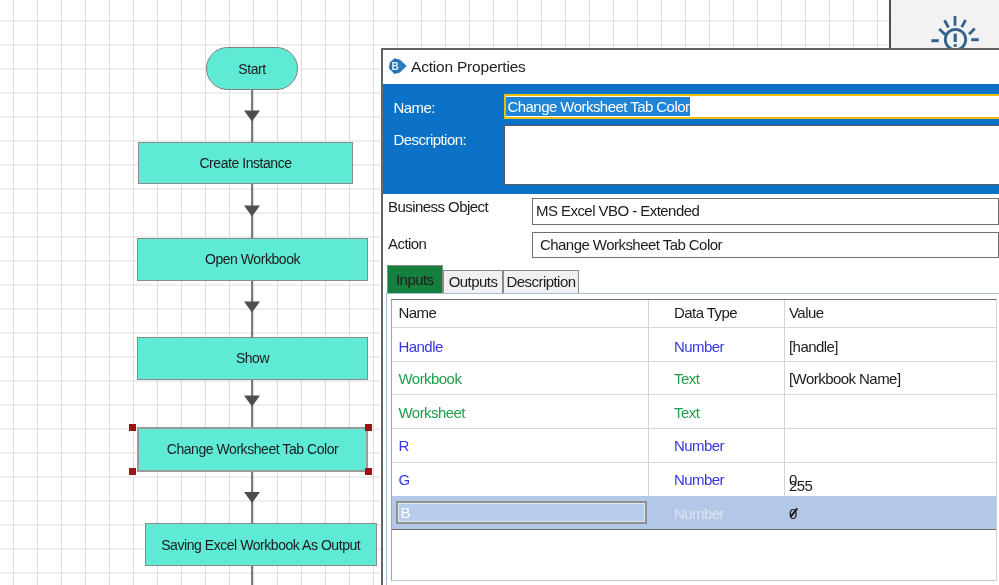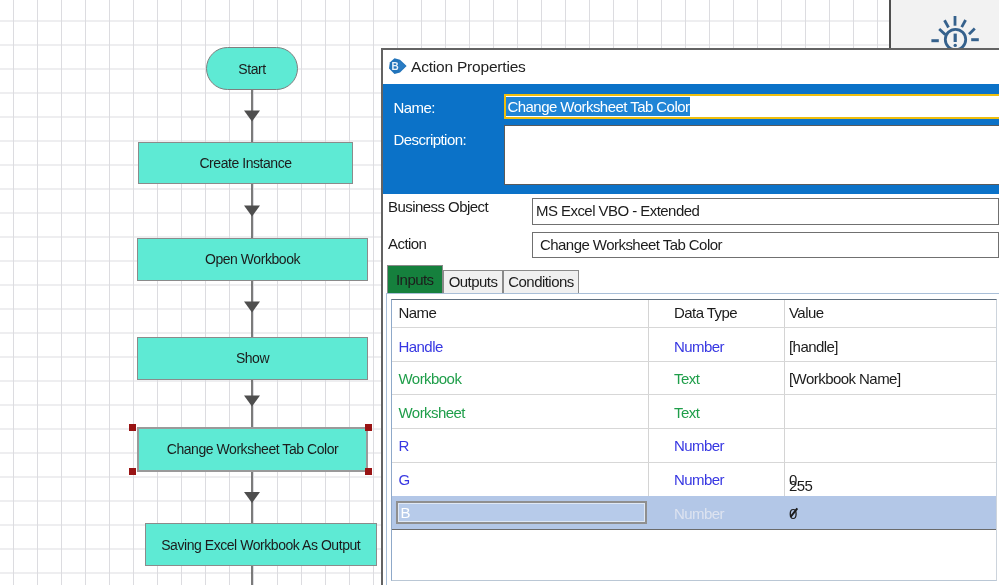--- a/index.html
+++ b/index.html
@@ -130,21 +130,21 @@
     </div>
   <div id="descbox"></div>
 
   <div class="lbl15" style="left:5px; top:147.5px;">Business Object</div>
   <div class="combo" style="top:148px; padding-left:3px;">MS Excel VBO - Extended</div>
   <div class="lbl15" style="left:5px; top:184.5px;">Action</div>
   <div class="combo" style="top:181.5px; padding-left:7px;">Change Worksheet Tab Color</div>
 
   <div class="tab" style="left:3.5px; top:214.5px; width:56.5px; height:28.5px; background:#15803d; line-height:28px; z-index:3;">Inputs</div>
   <div class="tab" style="left:60px; top:219.7px; width:60px; height:23.3px; background:#f0f0f0; line-height:21px;">Outputs</div>
-  <div class="tab" style="left:120px; top:219.7px; width:76px; height:23.3px; background:#f0f0f0; line-height:21px;">Conditions</div>
+  <div class="tab" style="left:120px; top:219.7px; width:76px; height:23.3px; background:#f0f0f0; line-height:21px;">Description</div>
 
   <div id="tabpanel"></div>
 
   <div id="table">
 
     <div style="position:absolute; left:256px; top:0; width:1px; height:230px; background:#d4d4d4;"></div>
     <div style="position:absolute; left:391.5px; top:0; width:1px; height:230px; background:#d4d4d4;"></div>
 
     <div class="cellName" style="top:4.4px;">Name</div>
     <div class="cellType" style="top:4.4px;">Data Type</div>

